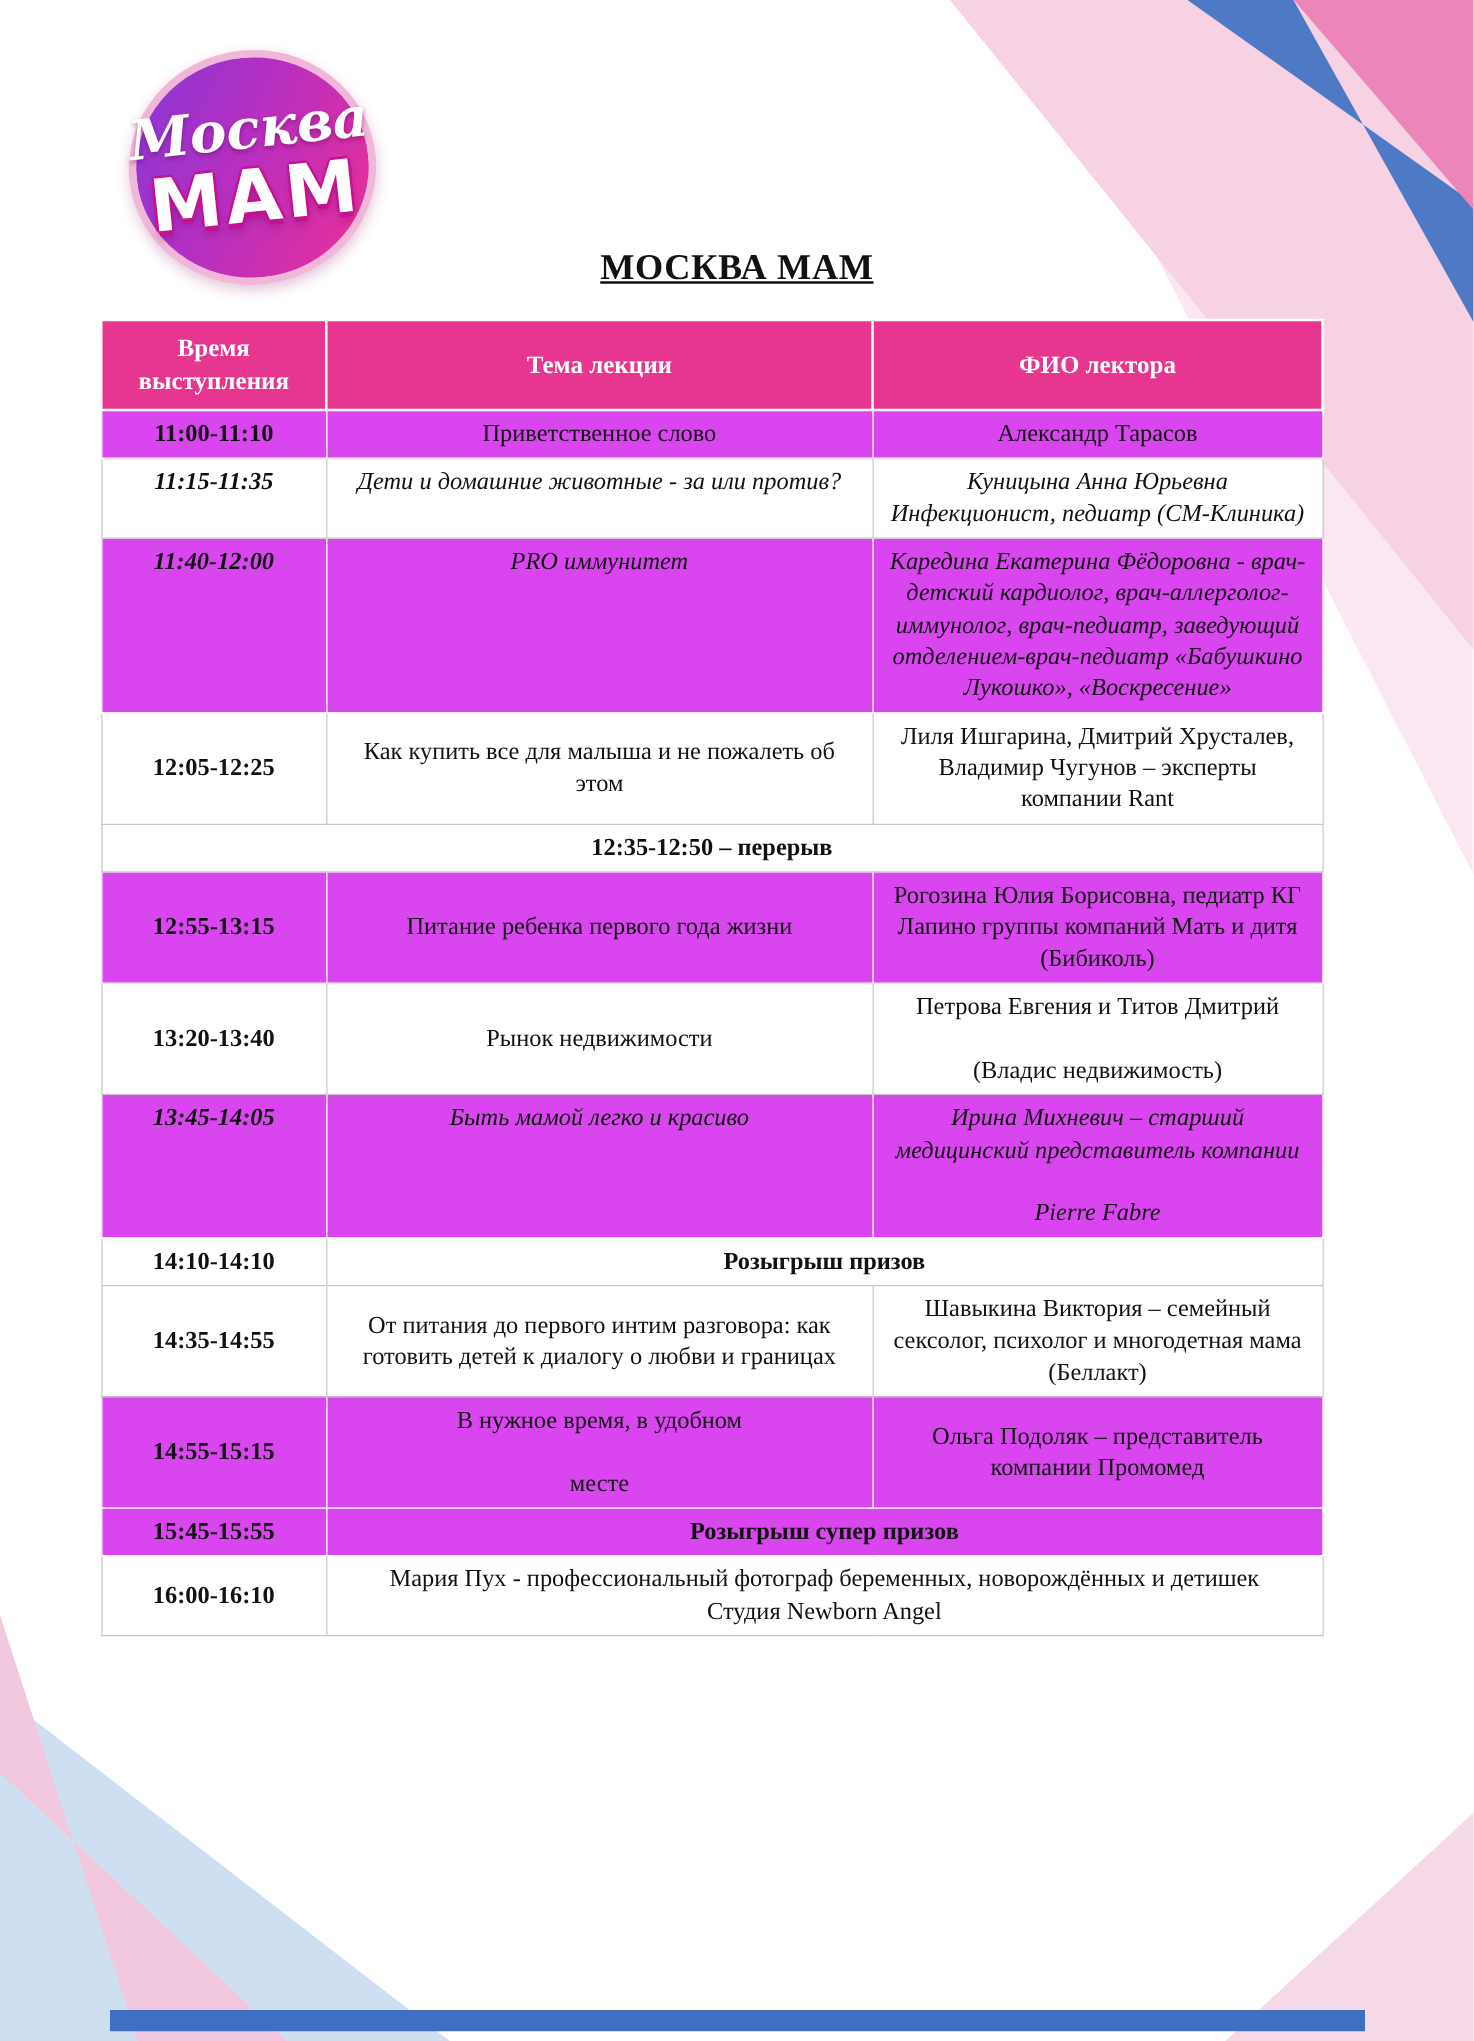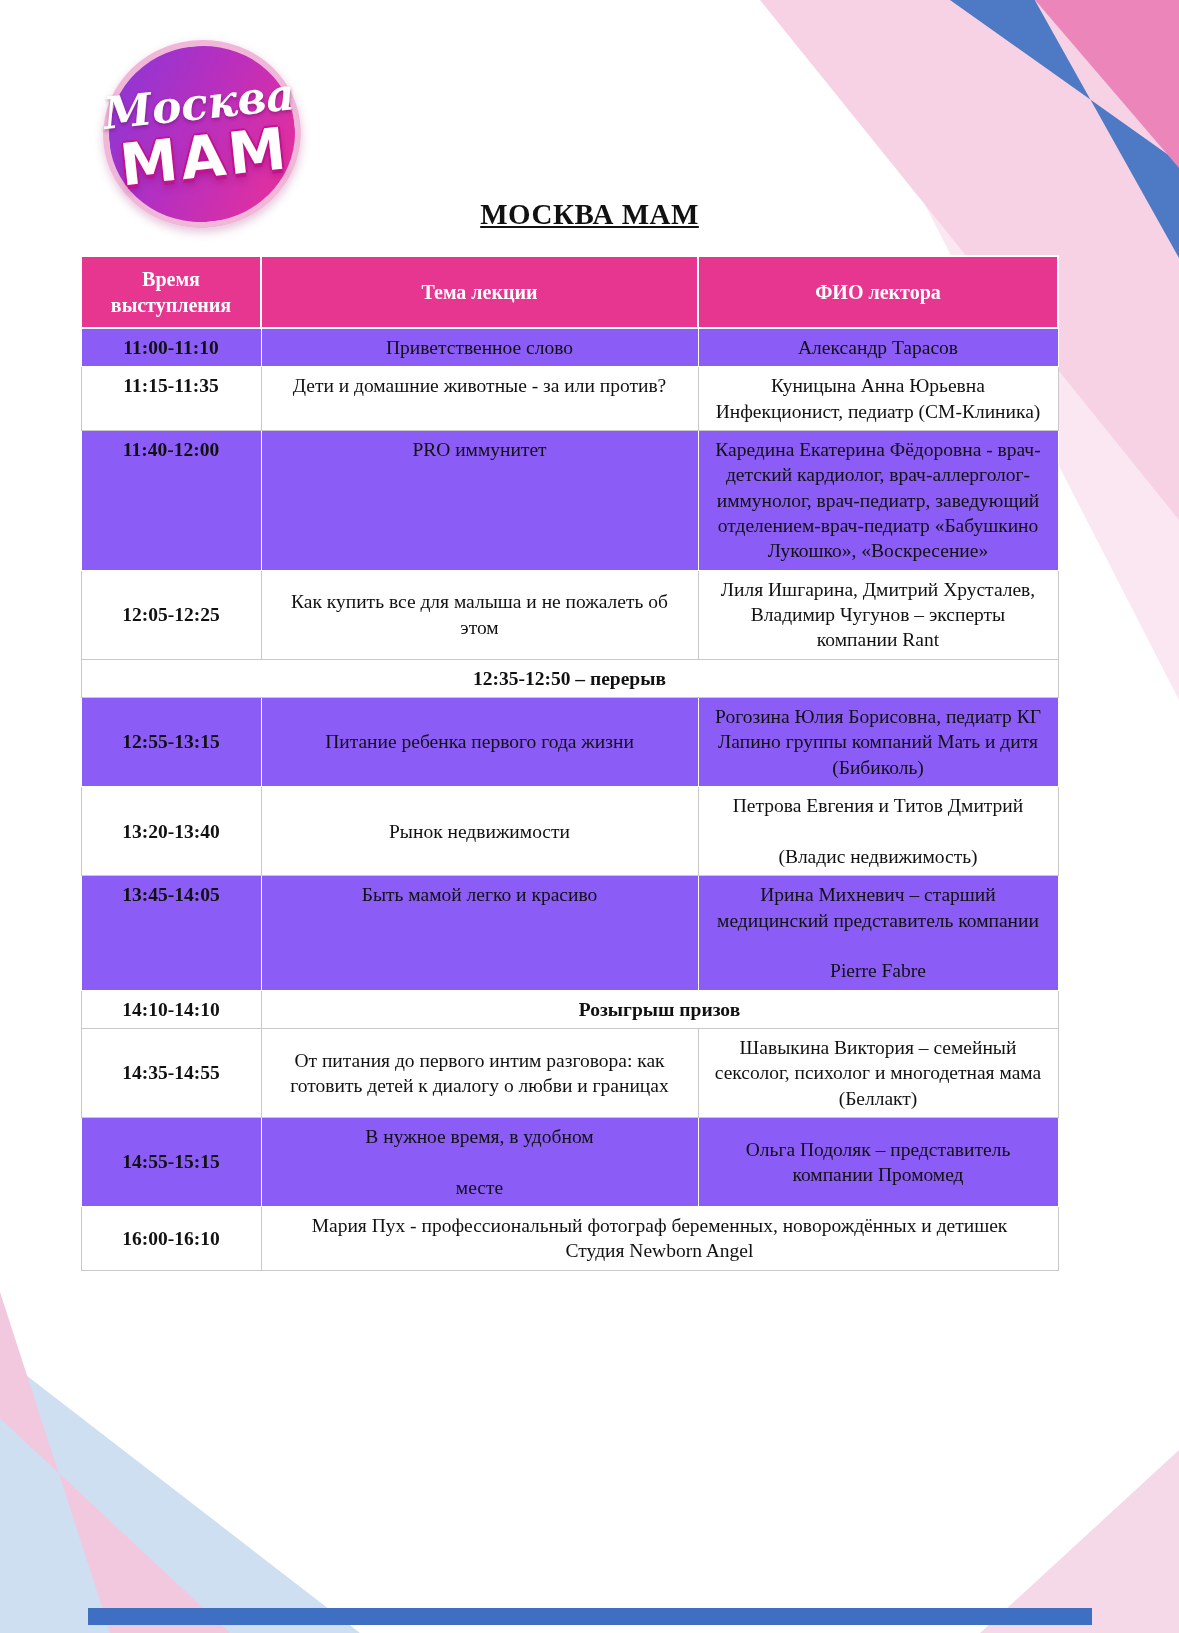--- a/index.html
+++ b/index.html
@@ -63,25 +63,25 @@
   .col-topic { width:437px; }
   .col-lecturer { width:360px; }
   th {
     background:#E7368F; color:#fff; font-weight:bold; font-size:20px;
     padding:9px 8px; border:2px solid #ffffff; text-align:center; vertical-align:middle;
   }
   td {
     border:1px solid #c9c9c9; padding:6px 12px; text-align:center;
     vertical-align:middle; white-space:pre-line; background:#fff;
   }
-  tr.pink td { background:#8b5cf6; border-color:#ffffff; }
+  tr.pink td { background:#d946ef; border-color:#ffffff; }
   tr.white td { background:#ffffff; }
   .cell-time { font-weight:bold; }
   td.bold { font-weight:bold; }
-  td.vtop { vertical-align:top; }
+  td.vtop { vertical-align:top;font-style:italic; }
 </style>
 </head>
 <body>
 
 <div class="page">
 
   <div class="decor decor-tr-lighter"></div>
   <div class="decor decor-tr-pink"></div>
   <div class="decor decor-tr-blue"></div>
   <div class="decor decor-tr-corner"></div>
@@ -165,20 +165,24 @@
           <td class="">От питания до первого интим разговора: как готовить детей к диалогу о любви и границах</td>
           <td class="">Шавыкина Виктория  –  семейный сексолог, психолог и многодетная мама (Беллакт)</td>
         </tr>
         <tr class="pink">
           <td class="cell-time">14:55-15:15</td>
           <td class="">В нужное время, в удобном
 
 месте</td>
           <td class="">Ольга Подоляк – представитель компании Промомед</td>
         </tr>
+        <tr class="pink">
+          <td class="cell-time bold">15:45-15:55</td>
+          <td class=" bold" colspan="2">Розыгрыш супер призов</td>
+        </tr>
         <tr class="white">
           <td class="cell-time">16:00-16:10</td>
           <td class="" colspan="2">Мария Пух - профессиональный фотограф беременных, новорождённых и детишек
 Студия Newborn Angel</td>
         </tr>
       </tbody>
   </table>
 
 </div>
 

